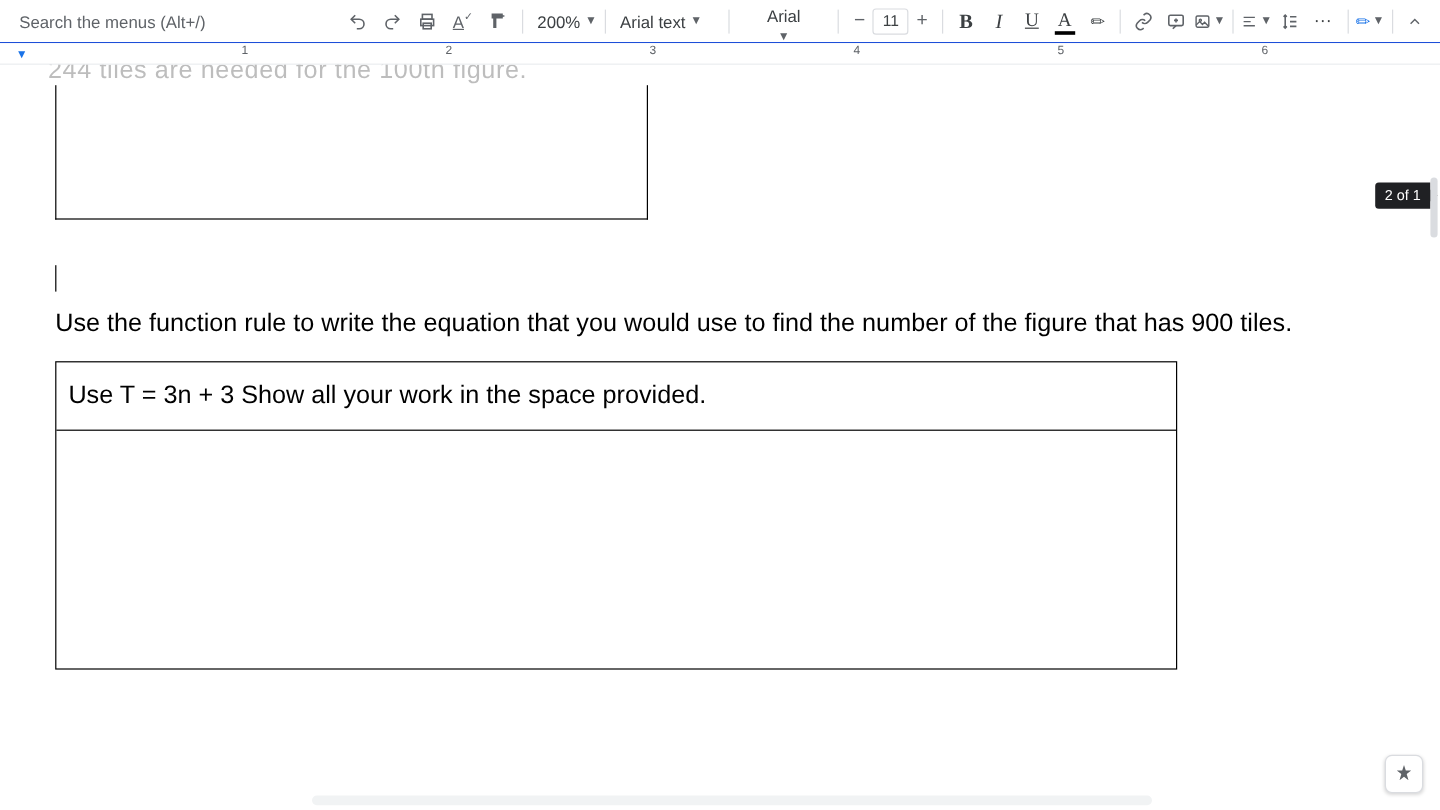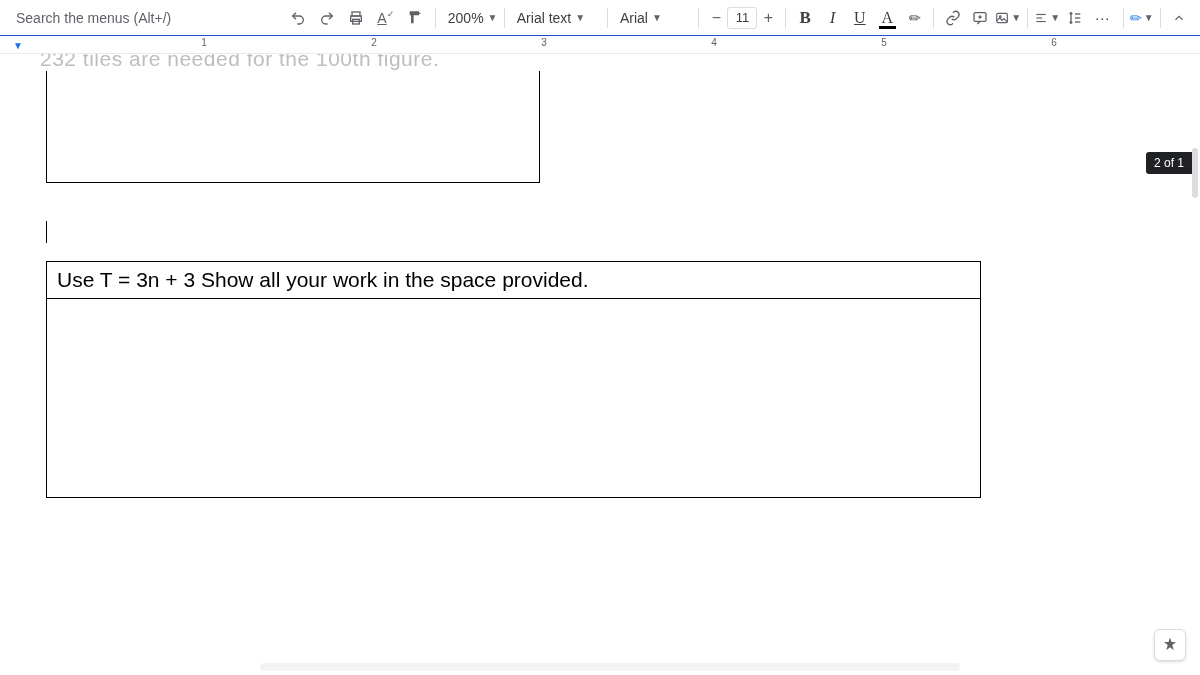--- a/index.html
+++ b/index.html
@@ -6,21 +6,21 @@
 body{font-family:Arial,sans-serif;background:#fff;position:relative;width:1200px;height:675px;overflow:hidden;}
 .toolbar{display:flex;align-items:center;height:36px;padding:0 8px;border-bottom:1px solid #1d4ed8;gap:2px;}
 .search-box{width:280px;height:26px;border:none;border-radius:4px;padding:0 8px;font-size:14px;color:#5f6368;background:transparent;}
 .search-box::placeholder{color:#5f6368;}
 .tb-btn{width:28px;height:28px;display:flex;align-items:center;justify-content:center;color:#5f6368;cursor:pointer;border-radius:4px;}
 .tb-sep{width:1px;height:20px;background:#dadce0;margin:0 4px;}
 .dropdown{display:flex;align-items:center;height:26px;padding:0 6px;font-size:14px;color:#3c4043;cursor:pointer;gap:4px;border-radius:4px;text-align:center;}
 .caret{font-size:10px;color:#5f6368;}
 .zoom-dd{width:56px;}
 .style-dd{width:92px;}
-.font-dd{width:80px;}
+.font-dd{width:80px;flex-direction:column;}
 .size-box{display:flex;align-items:center;}
 .size-btn{width:22px;height:22px;display:flex;align-items:center;justify-content:center;color:#5f6368;cursor:pointer;}
 .size-input{width:30px;height:22px;text-align:center;border:1px solid #dadce0;border-radius:3px;font-size:13px;color:#3c4043;}
 .fmt-btn{width:26px;height:26px;display:flex;align-items:center;justify-content:center;color:#3c4043;cursor:pointer;font-size:15px;}
 .bold{font-weight:bold;font-family:'Times New Roman',serif;font-size:17px;}
 .italic{font-style:italic;font-family:'Times New Roman',serif;font-size:17px;}
 .underline{text-decoration:underline;font-family:'Times New Roman',serif;font-size:16px;}
 .color-a{position:relative;font-family:'Times New Roman',serif;font-size:16px;}
 .color-a::after{content:'';position:absolute;bottom:2px;left:4px;right:4px;height:3px;background:#000;}
 .hl-pen{transform:rotate(-45deg);font-size:14px;}
@@ -28,21 +28,21 @@
 .ruler-row::after{content:'';position:absolute;bottom:0;left:0;right:0;height:1px;background:#e8eaed;}
 .outline-margin{width:36px;height:18px;display:flex;align-items:center;justify-content:center;}
 .outline-arrow{font-size:10px;color:#1a73e8;}
 .ruler{position:relative;flex:1;height:18px;font-size:10px;color:#5f6368;}
 .r-num{position:absolute;top:1px;transform:translateX(-50%);}
 .doc-area{position:absolute;top:54px;left:0;right:0;bottom:0;background:#fff;overflow:hidden;}
 .page-content{padding:0 40px;}
 .partial-text{font-size:21px;color:#888;letter-spacing:0.5px;opacity:0.55;margin-top:-6px;line-height:1;font-family:Arial,sans-serif;}
 .box1{border:1.5px solid #000;height:112px;width:494px;margin-top:2px;margin-left:6px;border-top:none;}
 .q-box{border:1.5px solid #000;margin-top:14px;margin-left:6px;width:935px;}
-.q-head{padding:6px 10px;font-size:21px;color:#000;border-bottom:1.5px solid #000;}
+.q-head{padding:16px 10px;font-size:21px;color:#000;border-bottom:1.5px solid #000;}
 .q-body{height:198px;}
 .prompt-text{font-size:21px;color:#000;line-height:1.55;margin-top:38px;margin-left:6px;margin-right:60px;}
 .cursor-line{border-left:1px solid #000;height:22px;display:inline-block;margin-top:38px;margin-left:6px;}
 .page-badge{position:absolute;right:8px;top:152px;background:#202124;color:#fff;font-size:12px;padding:4px 8px;border-radius:3px 0 0 3px;}
 .page-badge::after{content:'';position:absolute;right:-6px;top:50%;transform:translateY(-50%);border-left:6px solid #202124;border-top:5px solid transparent;border-bottom:5px solid transparent;}
 .edit-dd{display:flex;align-items:center;gap:2px;color:#1a73e8;}
 .pen{font-size:14px;transform:rotate(-45deg);}
 .chev{width:26px;height:26px;display:flex;align-items:center;justify-content:center;color:#5f6368;cursor:pointer;}
 .explore-btn{position:absolute;right:14px;bottom:14px;width:32px;height:32px;background:#fff;border:1px solid #dadce0;border-radius:6px;box-shadow:0 1px 3px rgba(0,0,0,0.15);display:flex;align-items:center;justify-content:center;color:#5f6368;cursor:pointer;}
 .scrollbar-h{position:absolute;bottom:4px;left:260px;width:700px;height:8px;background:#f1f3f4;border-radius:4px;}
@@ -174,23 +174,24 @@
     <span class="r-num" style="left:338px">2</span>
     <span class="r-num" style="left:508px">3</span>
     <span class="r-num" style="left:678px">4</span>
     <span class="r-num" style="left:848px">5</span>
     <span class="r-num" style="left:1018px">6</span>
   </div>
 </div>
 
 <div class="doc-area">
   <div class="page-content">
-    <div class="partial-text">232 tiles are needed for the 100th figure.</div>
+    <div class="partial-text">244 tiles are needed for the 100th figure.</div>
     <div class="box1"></div>
     <span class="cursor-line"></span>
+    <div class="prompt-text" style="margin-top:6px;">Use the function rule to write the equation that you would use to find the number of the figure that has 900 tiles.</div>
     <div class="q-box">
       <div class="q-head">Use T = 3n + 3  Show all your work in the space provided.</div>
       <div class="q-body"></div>
     </div>
   </div>
   <div class="scrollbar-h"></div>
 </div>
 
 <div class="page-badge">2 of 1</div>
 <div class="scrollbar-v"></div>

